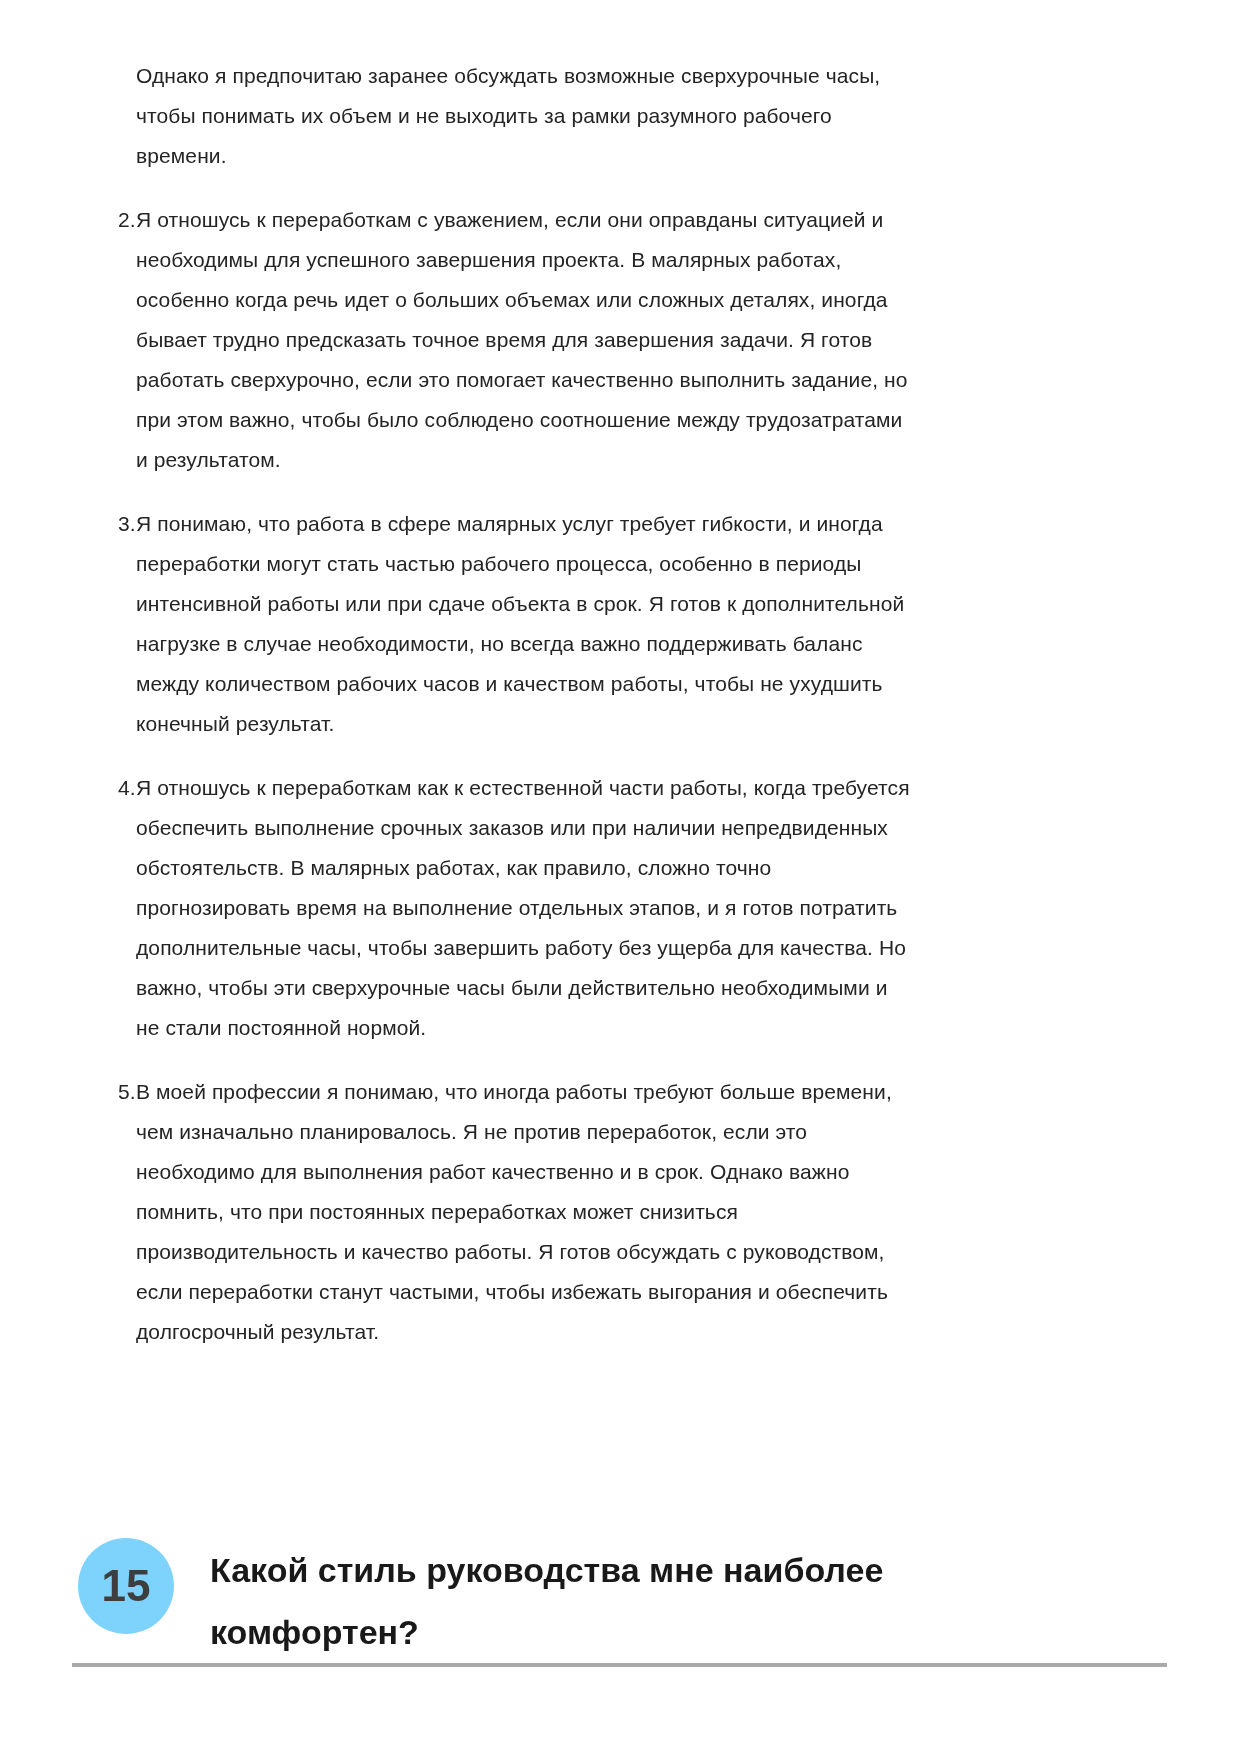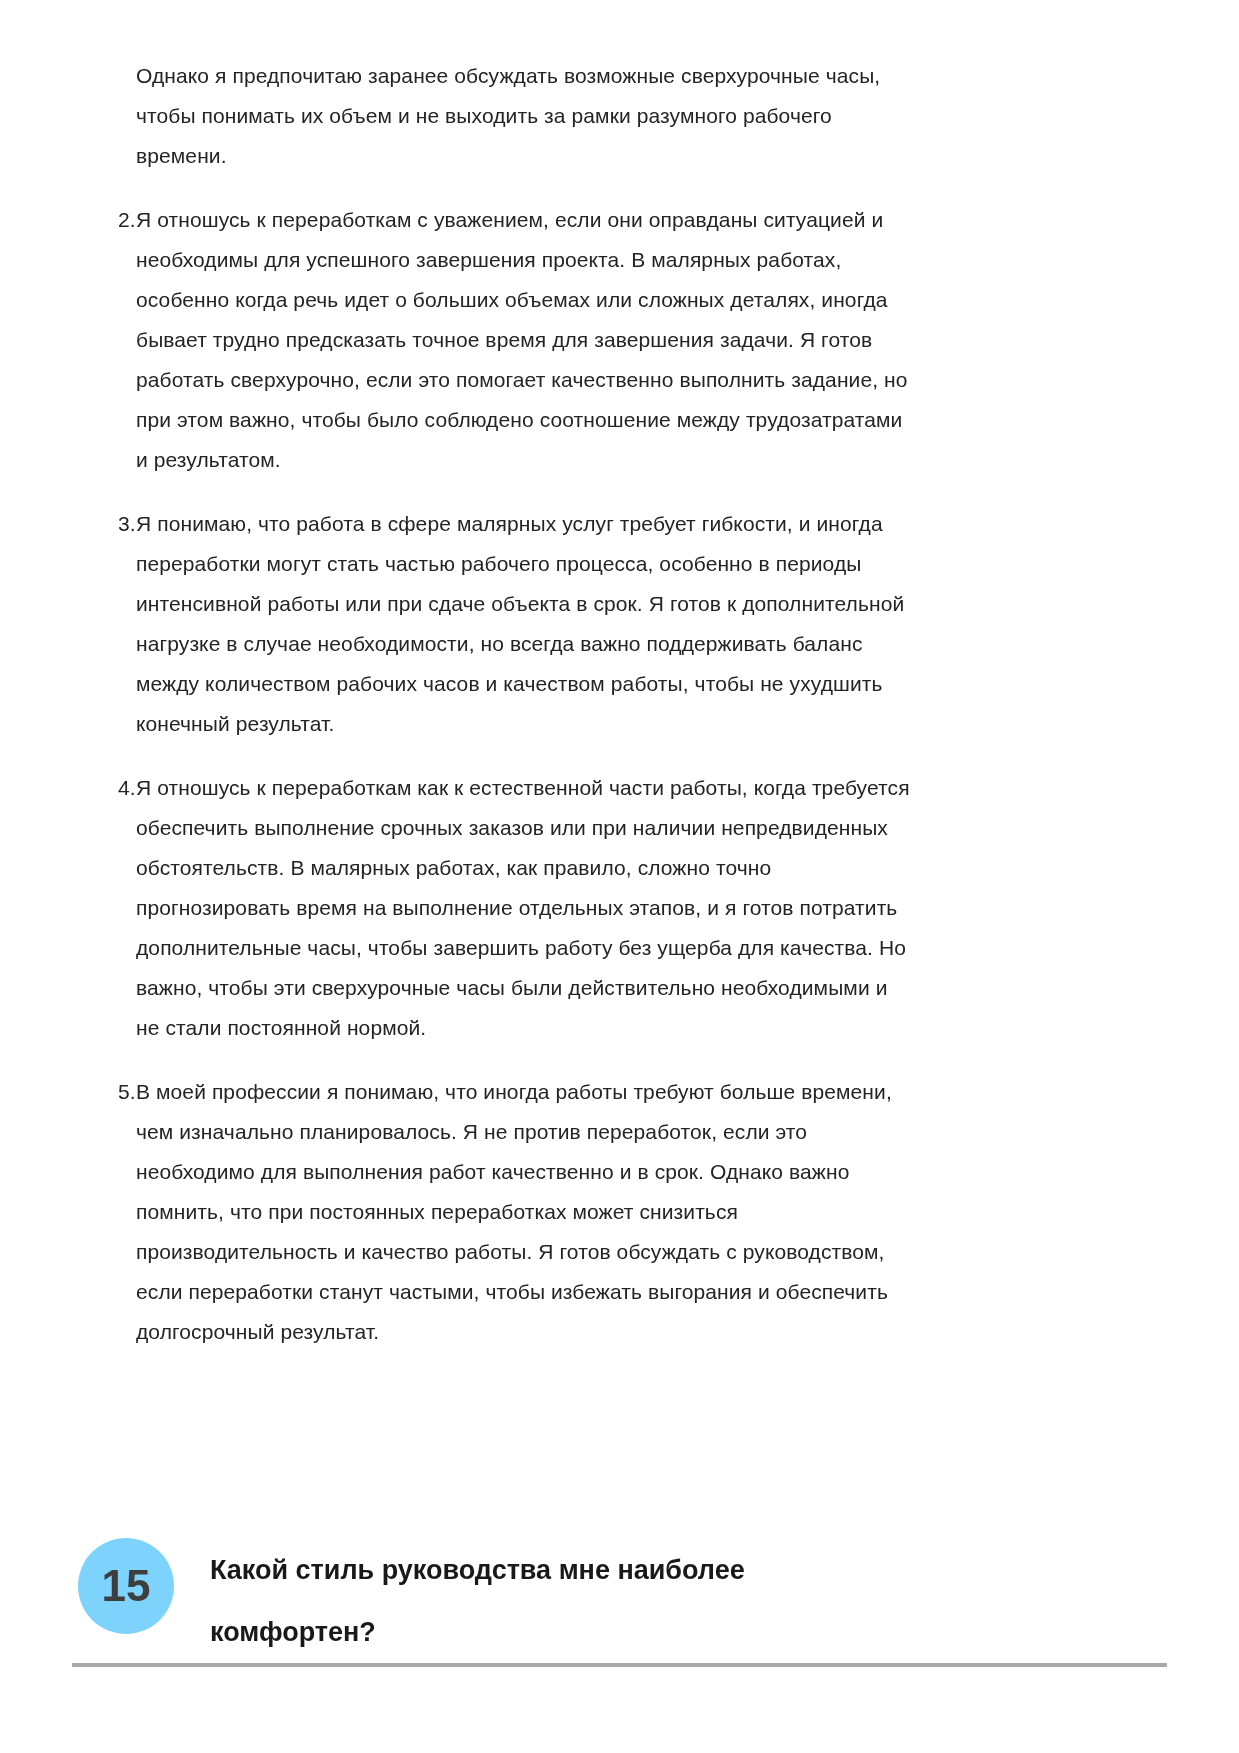--- a/index.html
+++ b/index.html
@@ -63,21 +63,21 @@
     display: flex;
     align-items: center;
     justify-content: center;
     font-size: 44px;
     font-weight: bold;
     color: #3e3e3e;
   }
   .question-title {
     margin: 0 0 0 36px;
     padding-top: 1px;
-    font-size: 27px;
+    font-size: 34px;
     font-weight: bold;
     line-height: 62px;
     color: #191919;
     max-width: 760px;
   }
   .section-divider {
     border: none;
     height: 4px;
     background: #a9a9a9;
     margin: 0 0 0 -8px;

